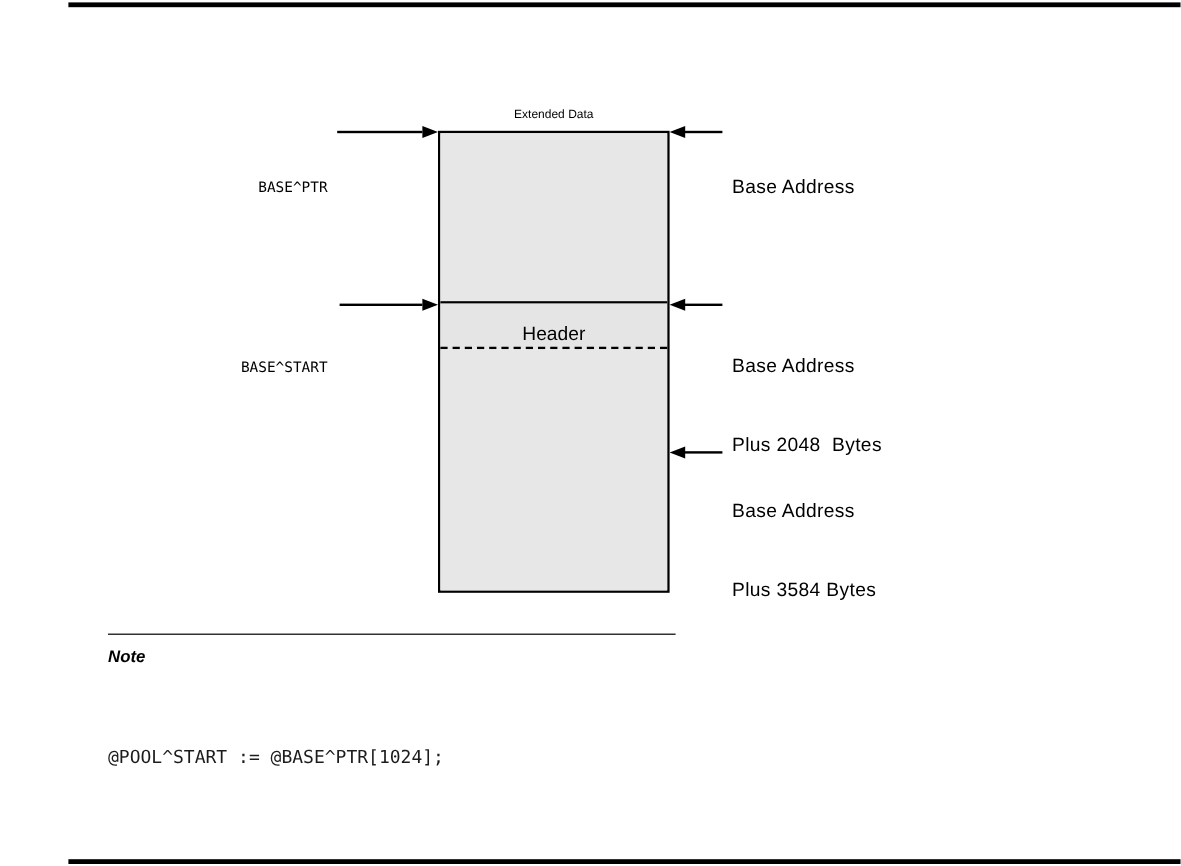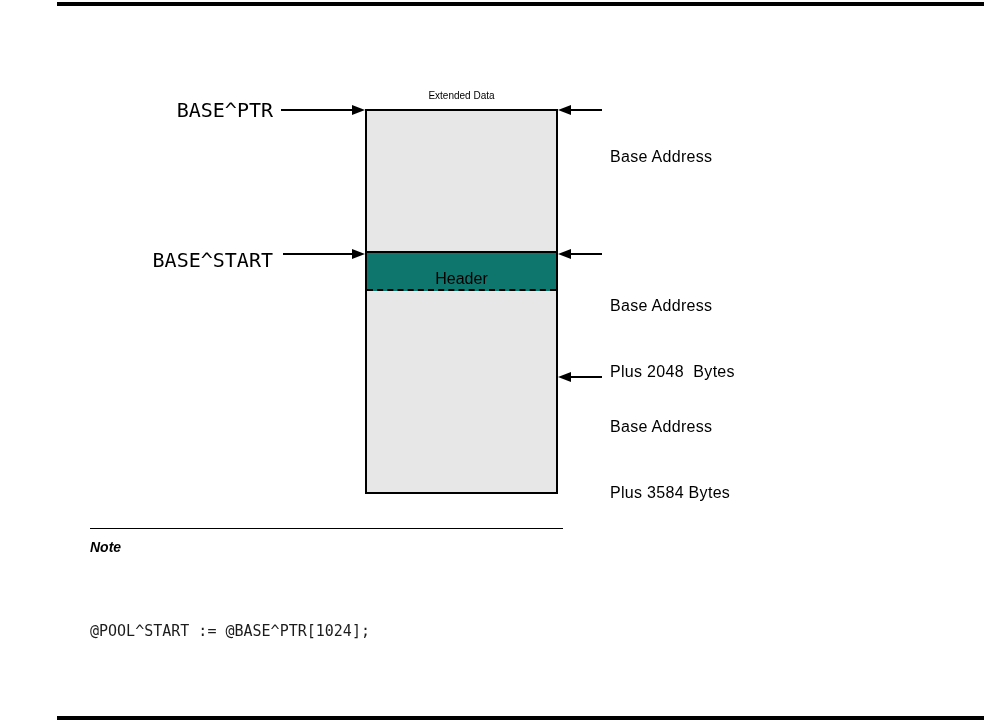--- a/index.html
+++ b/index.html
@@ -16,39 +16,39 @@
   .rule-bottom{left:57px;top:716px;width:927px;height:4px;}
 
   
   .membox{
     position:absolute;left:365px;top:109px;width:193px;height:385px;
     border:2px solid #000000;box-sizing:border-box;
     display:flex;flex-direction:column;
   }
   .sec{box-sizing:border-box;width:100%;}
   .sec-shaded{background:#e7e7e7;}
-  .sec-plain{background:#0f766e;}
+  .sec-plain{background:#e5e5e5;}
   .sec1{height:142px;border-bottom:2px solid #000000;}
   .sec2{height:38px;border-bottom:2px dashed #000000;
         display:flex;align-items:flex-end;justify-content:center;padding-bottom:2px;}
   .sec3{height:86px;border-bottom:2px solid #000000;
         display:flex;align-items:center;justify-content:center;}
   .sec4{flex:1;}
   .boxlabel{font-size:16px;line-height:16px;color:#000000;}
 
   .diagram-title{
     position:absolute;left:365px;top:88px;width:193px;
     text-align:center;font-size:10px;line-height:16px;
   }
 
   
   .ptr-label{
     position:absolute;left:123px;width:150px;text-align:right;
     font-family:"DejaVu Sans Mono","Liberation Mono",monospace;
-    font-size:20px;line-height:16px;white-space:pre;
+    font-size:12px;line-height:16px;white-space:pre;margin-top:46px;
   }
   .ptr-base{top:102px;}
   .ptr-pool{top:252px;}
 
   
   .rlabel{
     position:absolute;left:610px;
     font-size:16px;line-height:22px;letter-spacing:0.3px;white-space:pre;
   }
   .rlabel-1{top:102px;}

